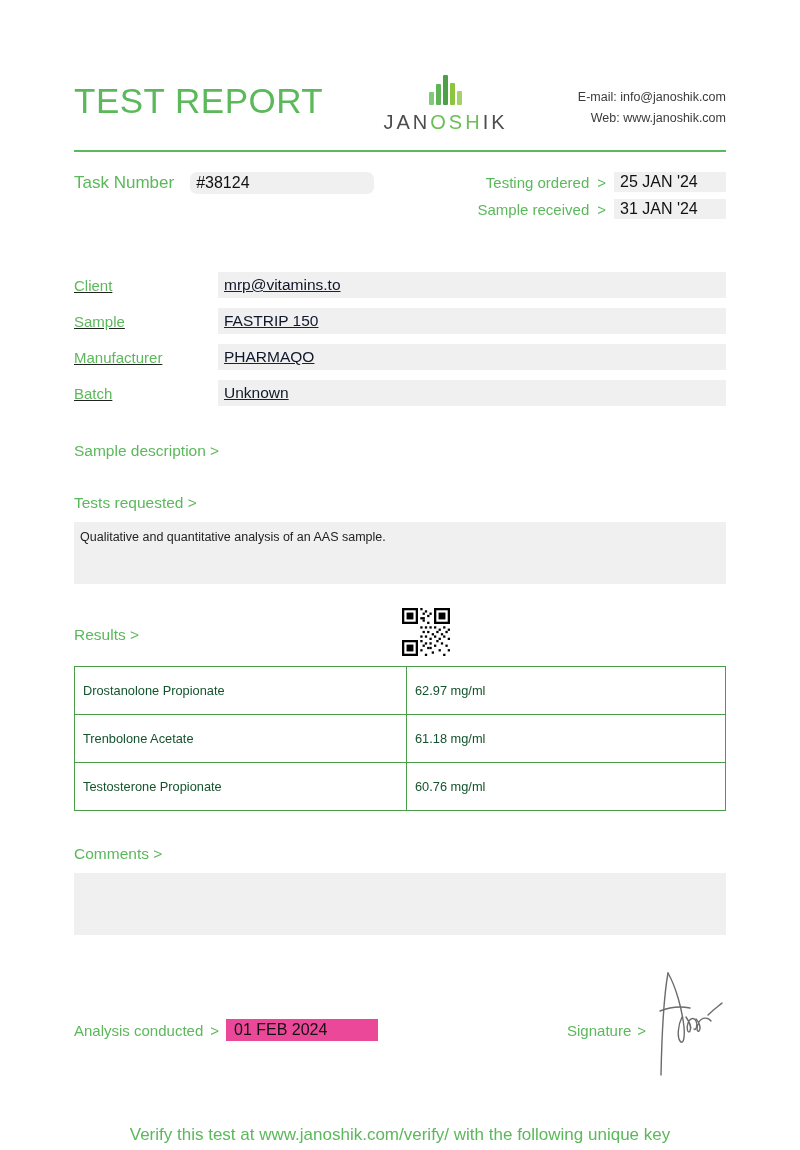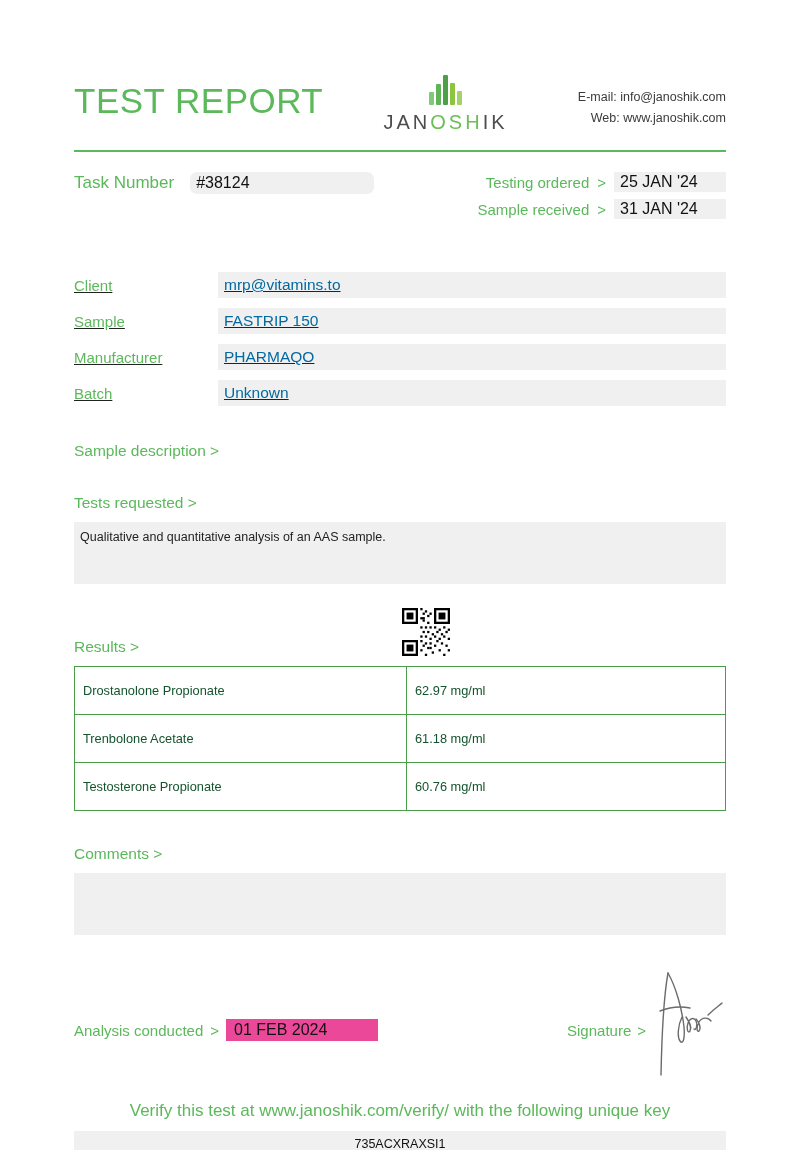--- a/index.html
+++ b/index.html
@@ -133,21 +133,21 @@
     font-size: 15px;
     flex: none;
   }
   .info-val {
     flex: 1;
     background: #f0f0f0;
     height: 26px;
     line-height: 26px;
     font-size: 15.5px;
     padding-left: 6px;
-    color: #0369a1;
+    color: #0f172a;
   }
 
   
   .section-title {
     color: #5bb85b;
     font-size: 15.5px;
     margin-top: 34px;
     margin-bottom: 10px;
   }
   .section-box {
@@ -202,21 +202,21 @@
     color: #111;
     padding: 2px 8px;
     min-width: 152px;
   }
   .sig { display: flex; align-items: center; }
   .sig .lbl { color: #5bb85b; font-size: 15px; }
   .sig .gt { color: #5bb85b; font-size: 15px; margin-left: 6px; }
   .sig-img { width: 70px; height: 120px; margin-left: 10px; margin-top: -10px; }
 
   .verify {
-    margin-top: 16px;
+    margin-top: 40px;
     text-align: center;
     color: #5bb85b;
     font-size: 17px;
   }
   .key-box {
     margin-top: 10px;
     background: #f0f0f0;
     height: 26px;
     line-height: 26px;
     text-align: center;
@@ -287,21 +287,21 @@
       <div class="info-val">Unknown</div>
     </div>
   </div>
 
   <div class="section-title">Sample description &gt;</div>
 
   <div class="section-title">Tests requested &gt;</div>
   <div class="section-box box-tall">Qualitative and quantitative analysis of an AAS sample.</div>
 
   <div class="results-head">
-    <div class="section-title" style="margin-top:0;margin-bottom:4px;">Results &gt;</div>
+    <div class="section-title" style="margin-top:0;margin-bottom:16px;">Results &gt;</div>
     <svg class="qr" viewBox="0 0 21 21">
       <rect width="21" height="21" fill="#fff"></rect>
       <g fill="#000">
         <rect x="0" y="0" width="7" height="1"></rect>
           <rect x="0" y="6" width="7" height="1"></rect>
         <rect x="0" y="0" width="1" height="7"></rect>
           <rect x="6" y="0" width="1" height="7"></rect>
         <rect x="2" y="2" width="3" height="3"></rect>
         <rect x="14" y="0" width="7" height="1"></rect>
           <rect x="14" y="6" width="7" height="1"></rect>

